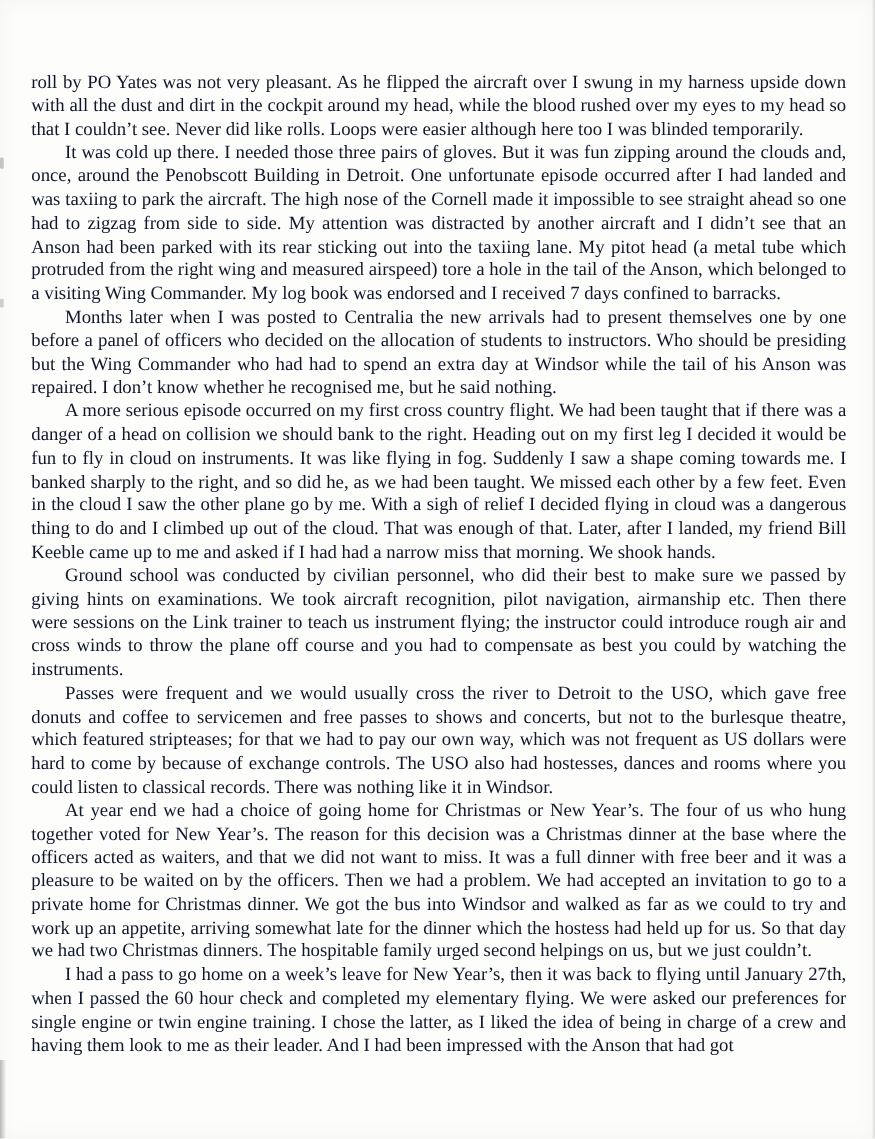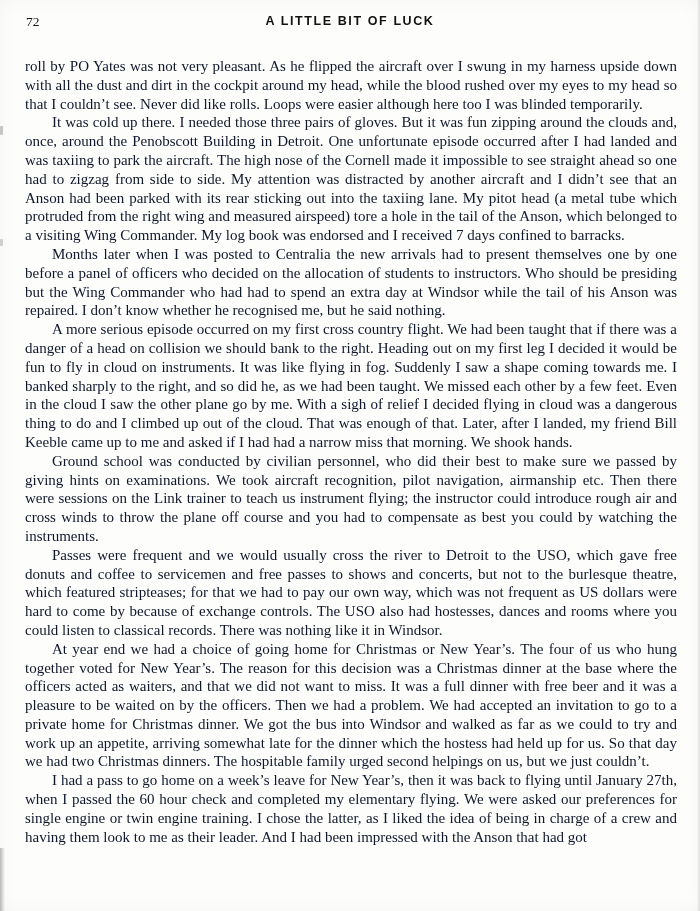--- a/index.html
+++ b/index.html
@@ -74,24 +74,20 @@
   .artifact.right-edge {
     right: 0; top: 0; width: 3px; height: 911px;
     background: linear-gradient(to left, rgba(140,140,135,.25), rgba(140,140,135,0));
   }
 </style>
 </head>
 <body>
 
 <div class="page">
 
-  <div class="page-header">
-    <span class="page-number">72</span>
-    <span class="running-title">A LITTLE BIT OF LUCK</span>
-  </div>
 
   <div class="body-text">
     <p class="continuation">roll by PO Yates was not very pleasant. As he flipped the aircraft over I swung in my harness upside down with all the dust and dirt in the cockpit around my head, while the blood rushed over my eyes to my head so that I couldn’t see. Never did like rolls. Loops were easier although here too I was blinded temporarily.</p>
     <p>It was cold up there. I needed those three pairs of gloves. But it was fun zipping around the clouds and, once, around the Penobscott Building in Detroit. One unfortunate episode occurred after I had landed and was taxiing to park the aircraft. The high nose of the Cornell made it impossible to see straight ahead so one had to zigzag from side to side. My attention was distracted by another aircraft and I didn’t see that an Anson had been parked with its rear sticking out into the taxiing lane. My pitot head (a metal tube which protruded from the right wing and measured airspeed) tore a hole in the tail of the Anson, which belonged to a visiting Wing Commander. My log book was endorsed and I received 7 days confined to barracks.</p>
     <p>Months later when I was posted to Centralia the new arrivals had to present themselves one by one before a panel of officers who decided on the allocation of students to instructors. Who should be presiding but the Wing Commander who had had to spend an extra day at Windsor while the tail of his Anson was repaired. I don’t know whether he recognised me, but he said nothing.</p>
     <p>A more serious episode occurred on my first cross country flight. We had been taught that if there was a danger of a head on collision we should bank to the right. Heading out on my first leg I decided it would be fun to fly in cloud on instruments. It was like flying in fog. Suddenly I saw a shape coming towards me. I banked sharply to the right, and so did he, as we had been taught. We missed each other by a few feet. Even in the cloud I saw the other plane go by me. With a sigh of relief I decided flying in cloud was a dangerous thing to do and I climbed up out of the cloud. That was enough of that. Later, after I landed, my friend Bill Keeble came up to me and asked if I had had a narrow miss that morning. We shook hands.</p>
     <p>Ground school was conducted by civilian personnel, who did their best to make sure we passed by giving hints on examinations. We took aircraft recognition, pilot navigation, airmanship etc. Then there were sessions on the Link trainer to teach us instrument flying; the instructor could introduce rough air and cross winds to throw the plane off course and you had to compensate as best you could by watching the instruments.</p>
     <p>Passes were frequent and we would usually cross the river to Detroit to the USO, which gave free donuts and coffee to servicemen and free passes to shows and concerts, but not to the burlesque theatre, which featured stripteases; for that we had to pay our own way, which was not frequent as US dollars were hard to come by because of exchange controls. The USO also had hostesses, dances and rooms where you could listen to classical records. There was nothing like it in Windsor.</p>
     <p>At year end we had a choice of going home for Christmas or New Year’s. The four of us who hung together voted for New Year’s. The reason for this decision was a Christmas dinner at the base where the officers acted as waiters, and that we did not want to miss. It was a full dinner with free beer and it was a pleasure to be waited on by the officers. Then we had a problem. We had accepted an invitation to go to a private home for Christmas dinner. We got the bus into Windsor and walked as far as we could to try and work up an appetite, arriving somewhat late for the dinner which the hostess had held up for us. So that day we had two Christmas dinners. The hospitable family urged second helpings on us, but we just couldn’t.</p>
     <p>I had a pass to go home on a week’s leave for New Year’s, then it was back to flying until January 27th, when I passed the 60 hour check and completed my elementary flying. We were asked our preferences for single engine or twin engine training. I chose the latter, as I liked the idea of being in charge of a crew and having them look to me as their leader. And I had been impressed with the Anson that had got</p>

